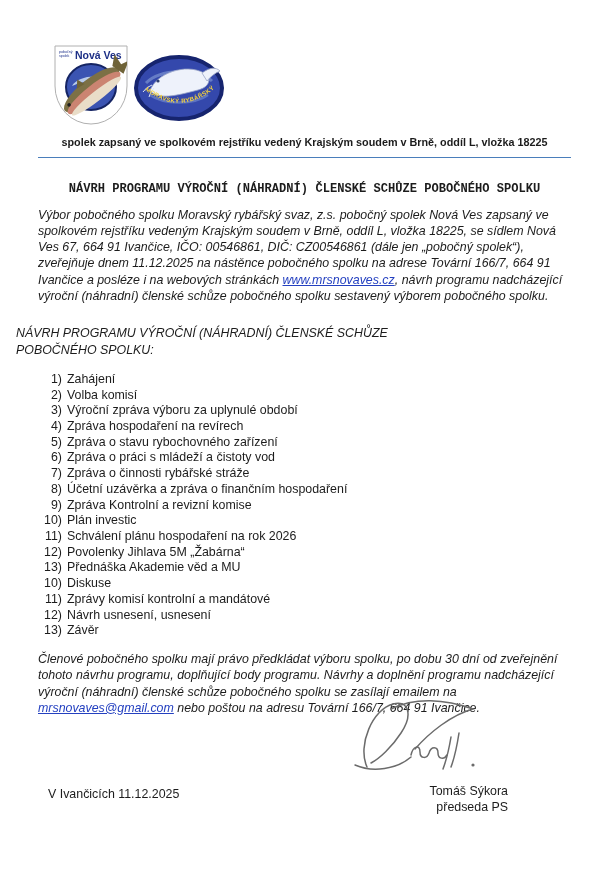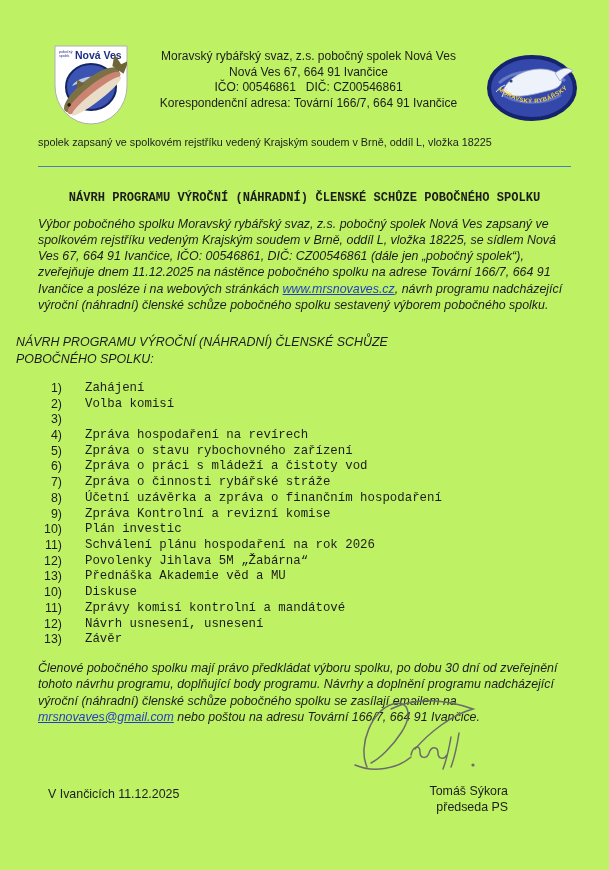--- a/index.html
+++ b/index.html
@@ -1,54 +1,56 @@
 <!DOCTYPE html>
 <html lang="cs" style="--text: #1c1c1c; --link: #2440c0; --rule: #4a7ebb;"><head>
 <meta charset="utf-8">
 <style>
   * { margin:0; padding:0; box-sizing:border-box; }
   html,body { background:#e9e9e9; }
   .page {
     position:relative;
     width:609px; height:870px;
     margin:0 auto;
-    background:#bef264;
+    background:#ffffff;
     color:var(--text,#1c1c1c);
     font-family:"Liberation Sans", sans-serif;
     font-size:12.4px; line-height:16.3px;
     overflow:hidden;
   }
   a.link { color:var(--link,#2440c0); text-decoration:underline; cursor:pointer; }
   
   .header-row { display:flex; align-items:flex-start; padding:44px 30px 0 50px; }
   .logo-left { width:82px; flex:none; }
   .org-block { flex:1; text-align:center; font-size:12px; line-height:15.6px; padding-top:5px; }
   .org-line { white-space:pre-wrap; }
   .logo-right { width:94px; flex:none; padding-top:9px; }
   .reg-line {
     margin:6px 38px 0 38px;
+    text-align:center;
     font-size:10.8px; line-height:13px;
-    padding-bottom:17px;
+    padding-bottom:8px;
     border-bottom:1px solid var(--rule,#4a7ebb);
+    font-weight:bold;
   }
   
   .doc-title {
     margin-top:23px;
     text-align:center;
     font-weight:bold;
     font-size:12.1px;
     white-space:nowrap;
     font-family:Liberation Mono, monospace;
   }
   .para { margin:9px 38px 0 38px;font-style:italic; }
   .agenda-heading { margin:21px 38px 0 16px; max-width:455px; }
   .agenda-list { margin:14px 38px 0 38px; line-height:15.7px; }
   .agenda-item { display:flex; }
   .agenda-num { width:24px; flex:none; text-align:right; }
-  .agenda-label { margin-left:23px;font-family:Liberation Mono, monospace; }
+  .agenda-label { margin-left:5px; }
   .closing { margin-top:12px; }
   
   .signature-svg { position:absolute; left:345px; top:697px; }
   .place-date { position:absolute; left:48px; top:786px; }
   .signer-block { position:absolute; left:363px; top:783px; width:145px; text-align:right; line-height:16.3px; }
 </style>
 </head>
 <body>
 
 <div class="page">
@@ -72,26 +74,20 @@
             <ellipse cx="41" cy="46" rx="34" ry="11" fill="#7c7045"></ellipse>
             <ellipse cx="41" cy="50" rx="33" ry="8" fill="#cb8471"></ellipse>
             <ellipse cx="41" cy="54" rx="31" ry="5" fill="#e9ddc8"></ellipse>
             <path d="M72,40 l9,-8 -1,12 8,2 -12,7 z" fill="#6f6338"></path>
             <path d="M30,36 l6,-7 3,8 z" fill="#6f6338"></path>
             <circle cx="14" cy="44" r="1.8" fill="#1e1e1e"></circle>
           </g>
         </g>
       </svg>
     </div>
-    <div class="org-block">
-      <div class="org-line">Moravský rybářský svaz, z.s. pobočný spolek Nová Ves</div>
-      <div class="org-line">Nová Ves 67, 664 91 Ivančice</div>
-      <div class="org-line">IČO: 00546861   DIČ: CZ00546861</div>
-      <div class="org-line">Korespondenční adresa: Tovární 166/7, 664 91 Ivančice</div>
-    </div>
     <div class="logo-right">
       <svg width="94" height="72" viewBox="0 0 94 72" aria-hidden="true">
         <defs>
           <path id="rlogo-arc" d="M13,37 Q47,63 81,37" fill="none"></path>
         </defs>
         <ellipse cx="47" cy="35" rx="43" ry="31" fill="#3448ac" stroke="#16246e" stroke-width="4"></ellipse>
         <path d="M14,30 C28,16 66,14 80,28" stroke="#8fa8dd" stroke-width="3" fill="none" opacity="0.55"></path>
         <path d="M18,42 C32,52 62,52 76,42" stroke="#8fa8dd" stroke-width="2.4" fill="none" opacity="0.45"></path>
         <path d="M18,38 C24,20 54,10 72,20 C80,25 78,34 66,37 C50,41 28,48 18,38 Z" fill="#eef2fb" stroke="#9aa6c8" stroke-width="0.8"></path>
         <path d="M70,20 C78,14 84,14 88,18 C83,20 78,24 75,28 Z" fill="#eef2fb" stroke="#9aa6c8" stroke-width="0.8"></path>
@@ -116,20 +112,21 @@
       <div class="agenda-item">
         <span class="agenda-num">1)</span>
         <span class="agenda-label">Zahájení</span>
       </div>
       <div class="agenda-item">
         <span class="agenda-num">2)</span>
         <span class="agenda-label">Volba komisí</span>
       </div>
       <div class="agenda-item">
         <span class="agenda-num">3)</span>
+        <span class="agenda-label">Výroční zpráva výboru za uplynulé období</span>
       </div>
       <div class="agenda-item">
         <span class="agenda-num">4)</span>
         <span class="agenda-label">Zpráva hospodaření na revírech</span>
       </div>
       <div class="agenda-item">
         <span class="agenda-num">5)</span>
         <span class="agenda-label">Zpráva o stavu rybochovného zařízení</span>
       </div>
       <div class="agenda-item">

